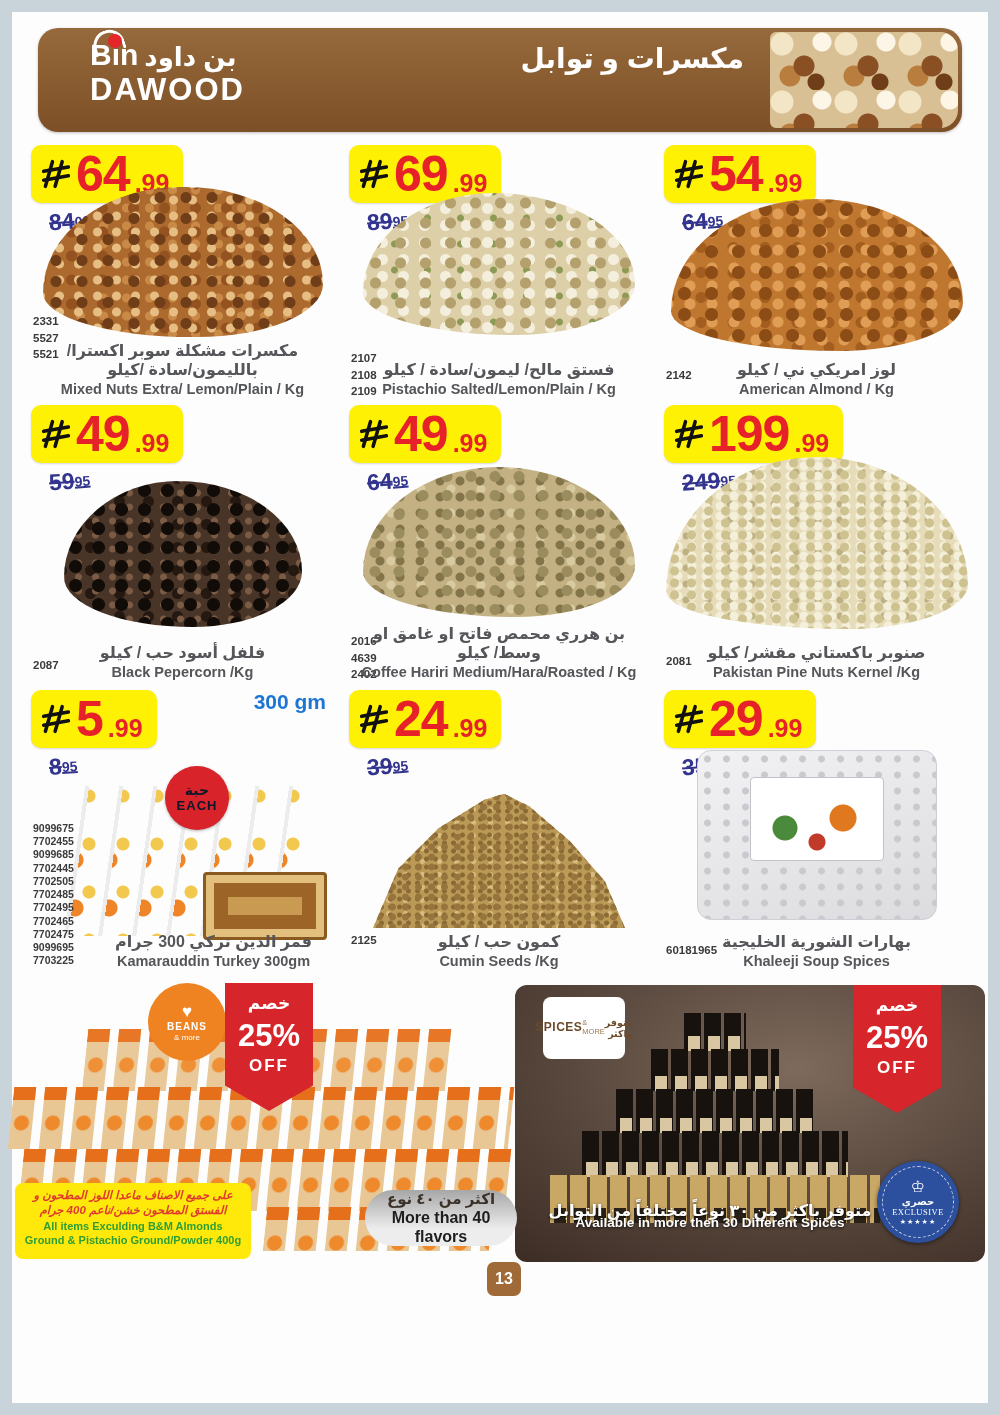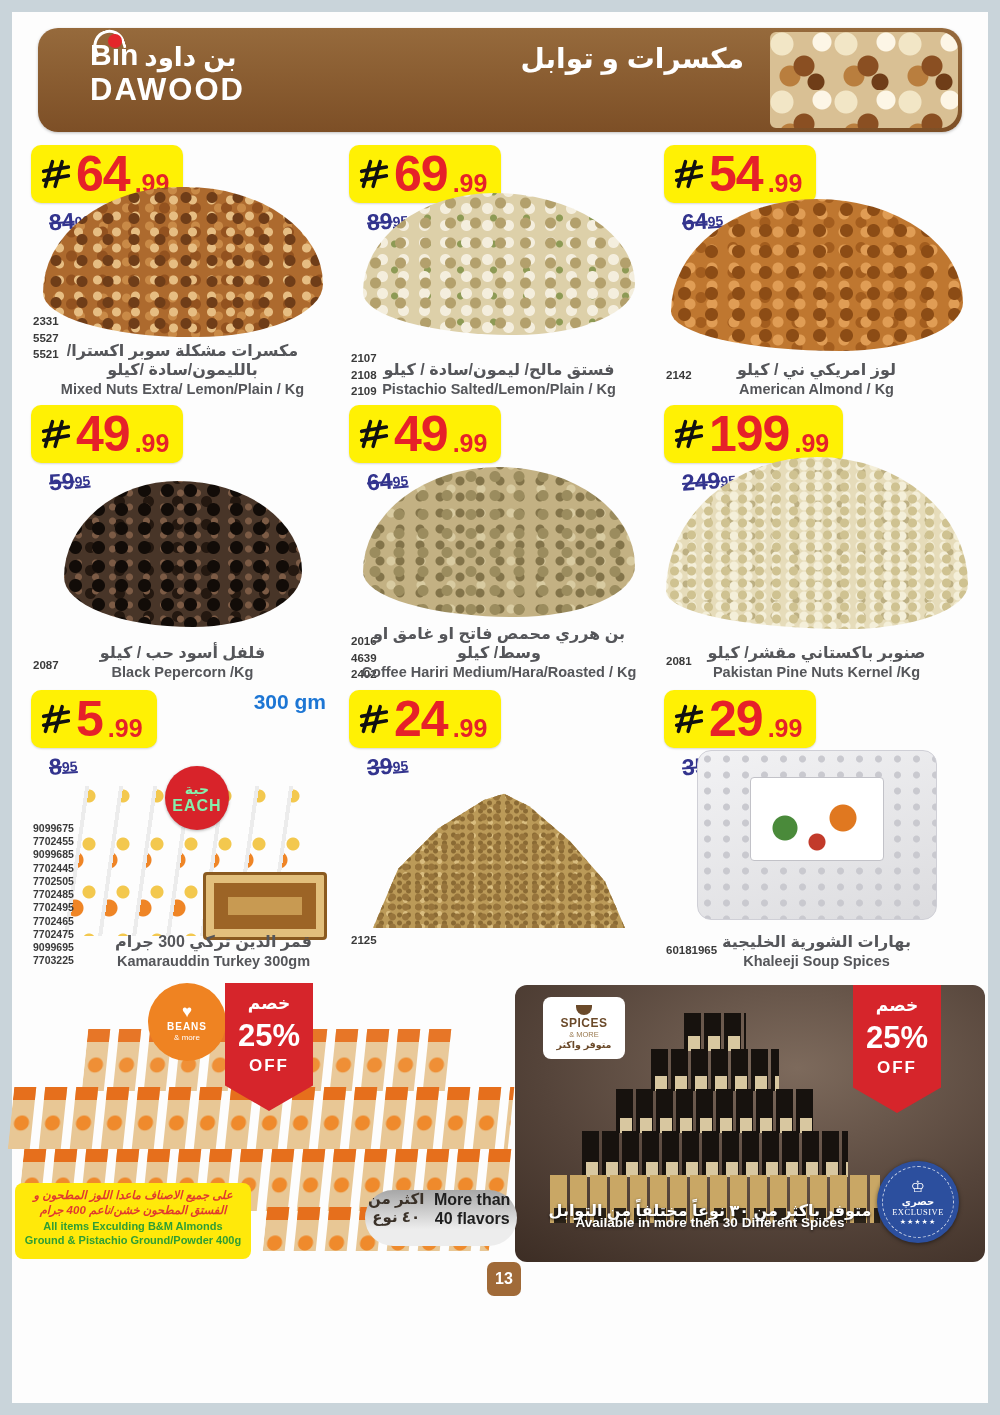--- a/index.html
+++ b/index.html
@@ -107,24 +107,24 @@
     background-image:radial-gradient(circle,#c9c9cf 0 3px,rgba(0,0,0,0) 4px),linear-gradient(160deg,#f2f2f4,#dcdcdf);
     background-size:19px 16px,100% 100%;}
   .photo-bag::before{content:"";position:absolute;left:50%;top:26px;transform:translateX(-50%);
     width:132px;height:82px;background:#fff;border:1px solid #c2c2c8;border-radius:4px;
     background-image:radial-gradient(circle at 34px 50px,#4a8a3a 0 12px,rgba(0,0,0,0) 13px),
       radial-gradient(circle at 92px 40px,#e07820 0 13px,rgba(0,0,0,0) 14px),
       radial-gradient(circle at 66px 64px,#c23a2a 0 8px,rgba(0,0,0,0) 9px);}
 
   .qty-label{position:absolute;right:14px;top:0;font-size:21px;font-weight:bold;color:#1d76d4;}
   .each-badge{position:absolute;left:140px;top:76px;width:64px;height:64px;border-radius:50%;
-    background:#d8232a;color:#86efac;display:flex;flex-direction:column;align-items:center;justify-content:center;
+    background:#d8232a;color:#0f172a;display:flex;flex-direction:column;align-items:center;justify-content:center;
     line-height:1.15;box-shadow:0 1px 3px rgba(0,0,0,.3);z-index:3;}
   .each-badge .e-ar{font-size:14px;font-weight:bold;}
-  .each-badge .e-en{font-size:16px;font-weight:bold;letter-spacing:1px;}
+  .each-badge .e-en{font-size:13px;font-weight:bold;letter-spacing:1px;}
 
   
   .promo-left{position:absolute;left:15px;top:985px;width:496px;height:277px;}
   .bag-row{position:absolute;height:62px;transform:skewX(-6deg);background-repeat:repeat-x;
     background-image:
       linear-gradient(90deg,#e66f1c 0 22px,rgba(0,0,0,0) 22px 31px),
       radial-gradient(circle at 11px 36px,#ef8a2c 0 7px,rgba(0,0,0,0) 8px),
       linear-gradient(90deg,#e8c795 0 22px,rgba(0,0,0,0) 22px 31px);
     background-size:31px 13px,31px 100%,31px 100%;}
   .ribbon{position:absolute;width:88px;background:#d6252b;color:#fff;text-align:center;
@@ -136,28 +136,28 @@
     color:#fff;display:flex;flex-direction:column;align-items:center;justify-content:center;z-index:4;line-height:1;}
   .beans-logo .b-heart{font-size:17px;}
   .beans-logo .b-main{font-size:10px;font-weight:800;letter-spacing:1px;margin-top:2px;}
   .beans-logo .b-sub{font-size:8px;margin-top:2px;}
   .note{position:absolute;left:0;top:198px;width:236px;height:76px;background:#ffe90a;border-radius:8px;
     padding:5px 8px;box-sizing:border-box;text-align:center;z-index:5;}
   .note .n-ar{font-size:11.5px;font-weight:bold;color:#e03a2f;direction:rtl;line-height:1.3;font-style:italic;}
   .note .n-en{font-size:11px;font-weight:bold;color:#2f9e34;line-height:1.25;margin-top:2px;}
   .flavors{position:absolute;left:350px;top:205px;width:152px;height:56px;border-radius:28px;
     background:linear-gradient(180deg,#a7a7a7,#ededed 70%);text-align:center;z-index:5;
-    display:flex;flex-direction:row;justify-content:center;line-height:1.2;}
+    display:flex;flex-direction:column;justify-content:center;line-height:1.2;}
   .flavors .f-ar{font-size:15px;font-weight:bold;color:#3a3128;direction:rtl;}
   .flavors .f-en{font-size:16px;font-weight:bold;color:#1e1e1e;}
 
   .promo-right{position:absolute;left:515px;top:985px;width:470px;height:277px;border-radius:12px;overflow:hidden;
     background:radial-gradient(120% 120% at 60% 30%,#7d6a5c 0%,#55443a 45%,#2a1c14 100%);}
   .spices-logo{position:absolute;left:28px;top:12px;width:82px;height:62px;background:#fff;border-radius:8px;
-    display:flex;flex-direction:column;align-items:center;justify-content:center;line-height:1.15;z-index:4;}
+    display:flex;align-items:center;justify-content:center;line-height:1.15;z-index:4;}
   .spices-logo .s-pot{width:16px;height:10px;background:#6b4a2a;border-radius:0 0 8px 8px;margin-bottom:2px;}
   .spices-logo .s-main{font-size:12px;font-weight:800;color:#6b4a2a;letter-spacing:.5px;}
   .spices-logo .s-sub{font-size:7.5px;color:#9a7a50;}
   .spices-logo .s-ar{font-size:9.5px;font-weight:bold;color:#6b4a2a;direction:rtl;margin-top:1px;}
   .ribbon.right{left:338px;top:0;}
   .ribbon.left-card{left:210px;top:-2px;}
   .jar-row{position:absolute;left:200px;transform:translateX(-50%);background-repeat:repeat-x;
     background-image:
       linear-gradient(90deg,rgba(0,0,0,0) 0 4px,#d8c7a0 4px 16px,rgba(0,0,0,0) 16px 20px),
       linear-gradient(90deg,#17120e 0 17px,rgba(0,0,0,0) 17px 20px);
@@ -419,20 +419,24 @@
           </svg>
         </span>
       <span class="p-main">24</span>
       <span class="p-dec">.99</span>
     </div>
     <div class="old"><span>39</span><span class="od">95</span></div>
     <div class="pile photo-cumin"></div>
     <div class="codes" style="top:242px">
       <span>2125</span>
     </div>
+    <div class="names">
+      <div class="ar">كمون حب / كيلو</div>
+        <div class="en">Cumin Seeds /Kg</div>
+    </div>
   </section>
 
   <section class="cell" style="left:658px;top:690px;width:317px;height:287px">
     <div class="price-badge">
       <span class="sar">
           <svg viewBox="0 0 34 34" width="30" height="30">
             <g stroke="#111" stroke-width="4" stroke-linecap="round">
               <line x1="13" y1="3" x2="5" y2="31"></line>
               <line x1="24" y1="3" x2="16" y2="31"></line>
               <line x1="3" y1="14" x2="31" y2="9"></line>

